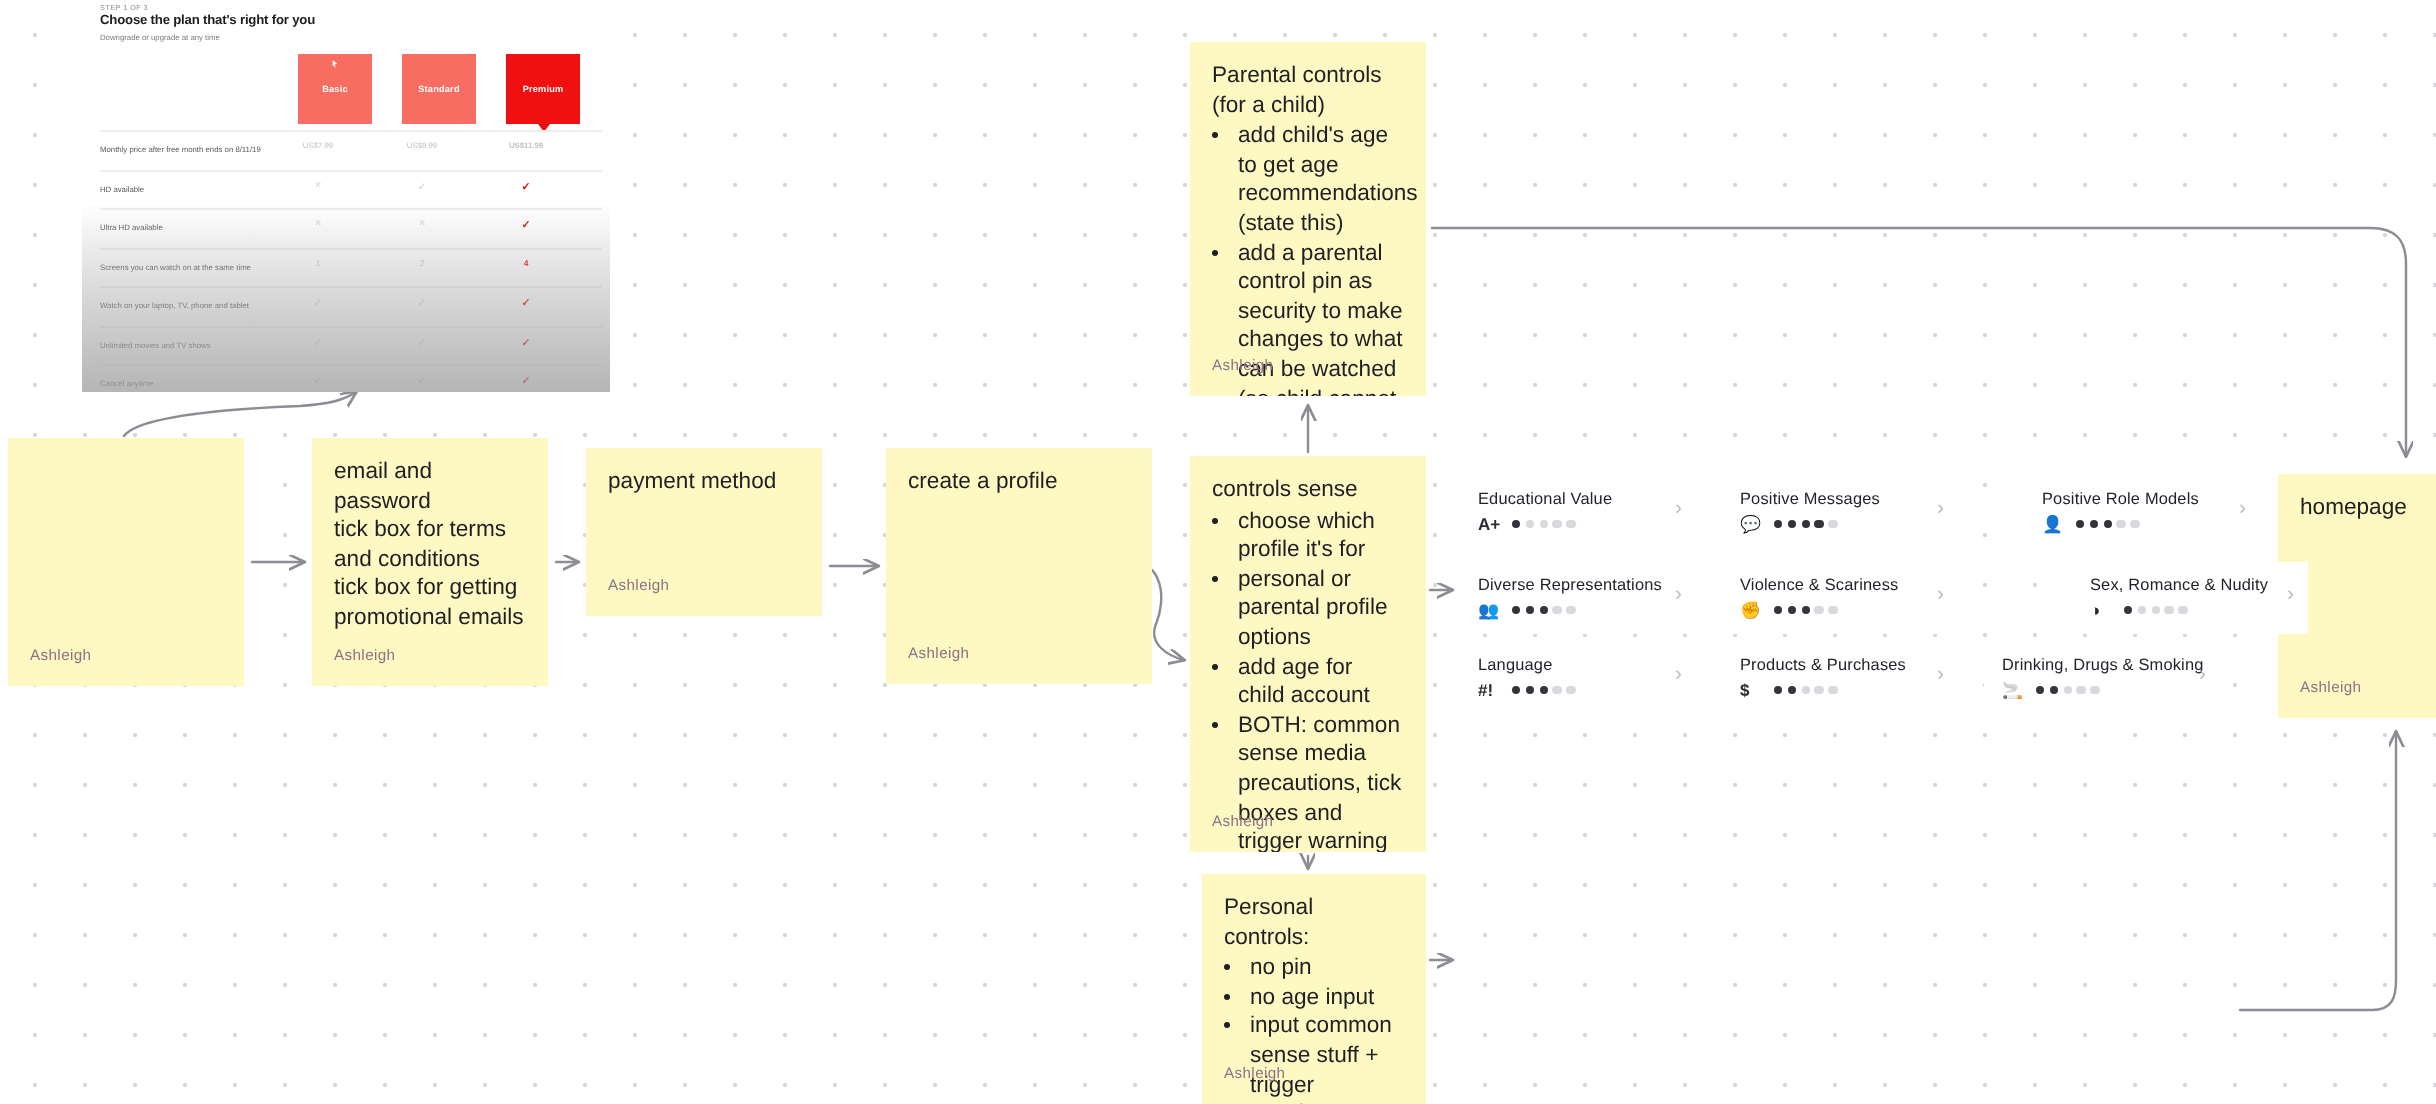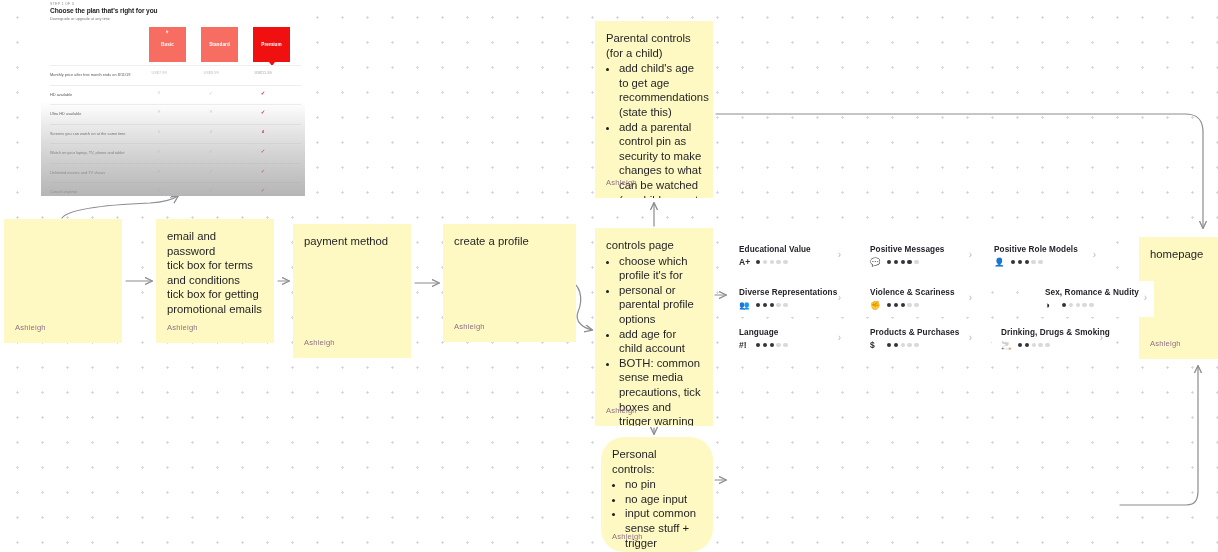--- a/index.html
+++ b/index.html
@@ -29,25 +29,25 @@
     position:absolute;left:11px;bottom:7px;
     font-size:7.6px;color:#8f7186;letter-spacing:.2px;
   }
   .note ul{margin:1px 0 0 0;padding-left:13px;list-style:disc;}
   .note ul li{margin:0;padding:0;}
   .note .hdr{white-space:pre-line;}
 
   
   #note-plans      {left:4px;   top:219px; width:118px; height:124px;}
   #note-email      {left:156px; top:219px; width:118px; height:124px;}
-  #note-payment    {left:293px; top:224px; width:118px; height:134px;}
+  #note-payment    {left:293px; top:224px; width:118px; height:84px;}
   #note-profile    {left:443px; top:224px; width:133px; height:118px;}
   #note-parental   {left:595px; top:21px;  width:118px; height:177px;}
   #note-controls   {left:595px; top:228px; width:118px; height:198px;}
-  #note-personal   {left:601px; top:437px; width:112px; height:115px;border-radius:23px;}
+  #note-personal   {left:601px; top:437px; width:112px; height:115px;}
   #note-homepage   {left:1139px;top:237px; width:79px;  height:122px;}
 
   
   #plan-shot{
     position:absolute;left:41px;top:0px;width:264px;height:196px;
     background:#ffffff;overflow:hidden;
     box-shadow:0 0 0 0 rgba(0,0,0,0);
   }
   #plan-shot .shot-inner{position:absolute;inset:0;}
   .ps-step{position:absolute;left:9px;top:2px;font-size:3.6px;color:#8c8c8c;letter-spacing:.25px;}
@@ -78,31 +78,31 @@
        background:linear-gradient(180deg,rgba(170,170,170,0) 0%,rgba(168,168,168,.55) 70%,rgba(160,160,160,.72) 100%);
        pointer-events:none;}
   #plan-shot .topveil{position:absolute;left:0;right:0;top:0;height:196px;
        background:linear-gradient(180deg,rgba(255,255,255,0) 55%,rgba(150,150,150,.18) 100%);pointer-events:none;}
 
   
   .rcard{
     position:absolute;background:#ffffff;box-sizing:border-box;
     padding:7px 9px 0 9px;width:118px;height:36px;
   }
-  .rcard .rtitle{font-size:8.2px;color:#22222a;letter-spacing:.1px;white-space:nowrap;font-weight:bold;}
+  .rcard .rtitle{font-size:8.2px;color:#22222a;letter-spacing:.1px;white-space:nowrap;}
   .rcard .rrow{display:flex;align-items:center;margin-top:4px;gap:5px;}
   .rcard .rglyph{font-size:8.5px;color:#2a2a30;line-height:8px;min-width:12px;font-weight:bold;}
   .rcard .dots{display:flex;gap:2.4px;align-items:center;}
   .rcard .dot{width:4.4px;height:4.4px;border-radius:50%;background:#d8d8dd;}
   .rcard .dot.on{background:#33333a;}
   .rcard .chev{position:absolute;right:7px;top:12px;font-size:10px;color:#b9b9bf;line-height:10px;}
 
   #rc-0{left:730px; top:238px;}
   #rc-1{left:861px; top:238px;}
-  #rc-2{left:985px; top:238px;}
+  #rc-2{left:1012px; top:238px;}
   #rc-3{left:730px; top:281px;}
   #rc-4{left:861px; top:281px;}
   #rc-5{left:1036px; top:281px;}
   #rc-6{left:730px; top:321px;}
   #rc-7{left:861px; top:321px;}
   #rc-8{left:992px; top:321px;}
 
   svg.conn{position:absolute;left:0;top:0;width:1218px;height:552px;pointer-events:none;}
 </style>
 </head>
@@ -238,21 +238,21 @@
   <div class="note" id="note-parental">
     <div class="hdr">Parental controls (for a child)</div>
     <ul>
         <li>add child's age to get age recommendations (state this)</li>
         <li>add a parental control pin as security to make changes to what can be watched (so child cannot change without pin)</li>
       </ul>
     <div class="author">Ashleigh</div>
   </div>
 
   <div class="note" id="note-controls">
-    <div class="hdr">controls page</div>
+    <div class="hdr">controls sense</div>
     <ul>
         <li>choose which profile it's for</li>
         <li>personal or parental profile options</li>
         <li>add age for child account</li>
         <li>BOTH: common sense media precautions, tick boxes and trigger warning tick boxes</li>
       </ul>
     <div class="author">Ashleigh</div>
   </div>
 
   <div class="note" id="note-personal">

